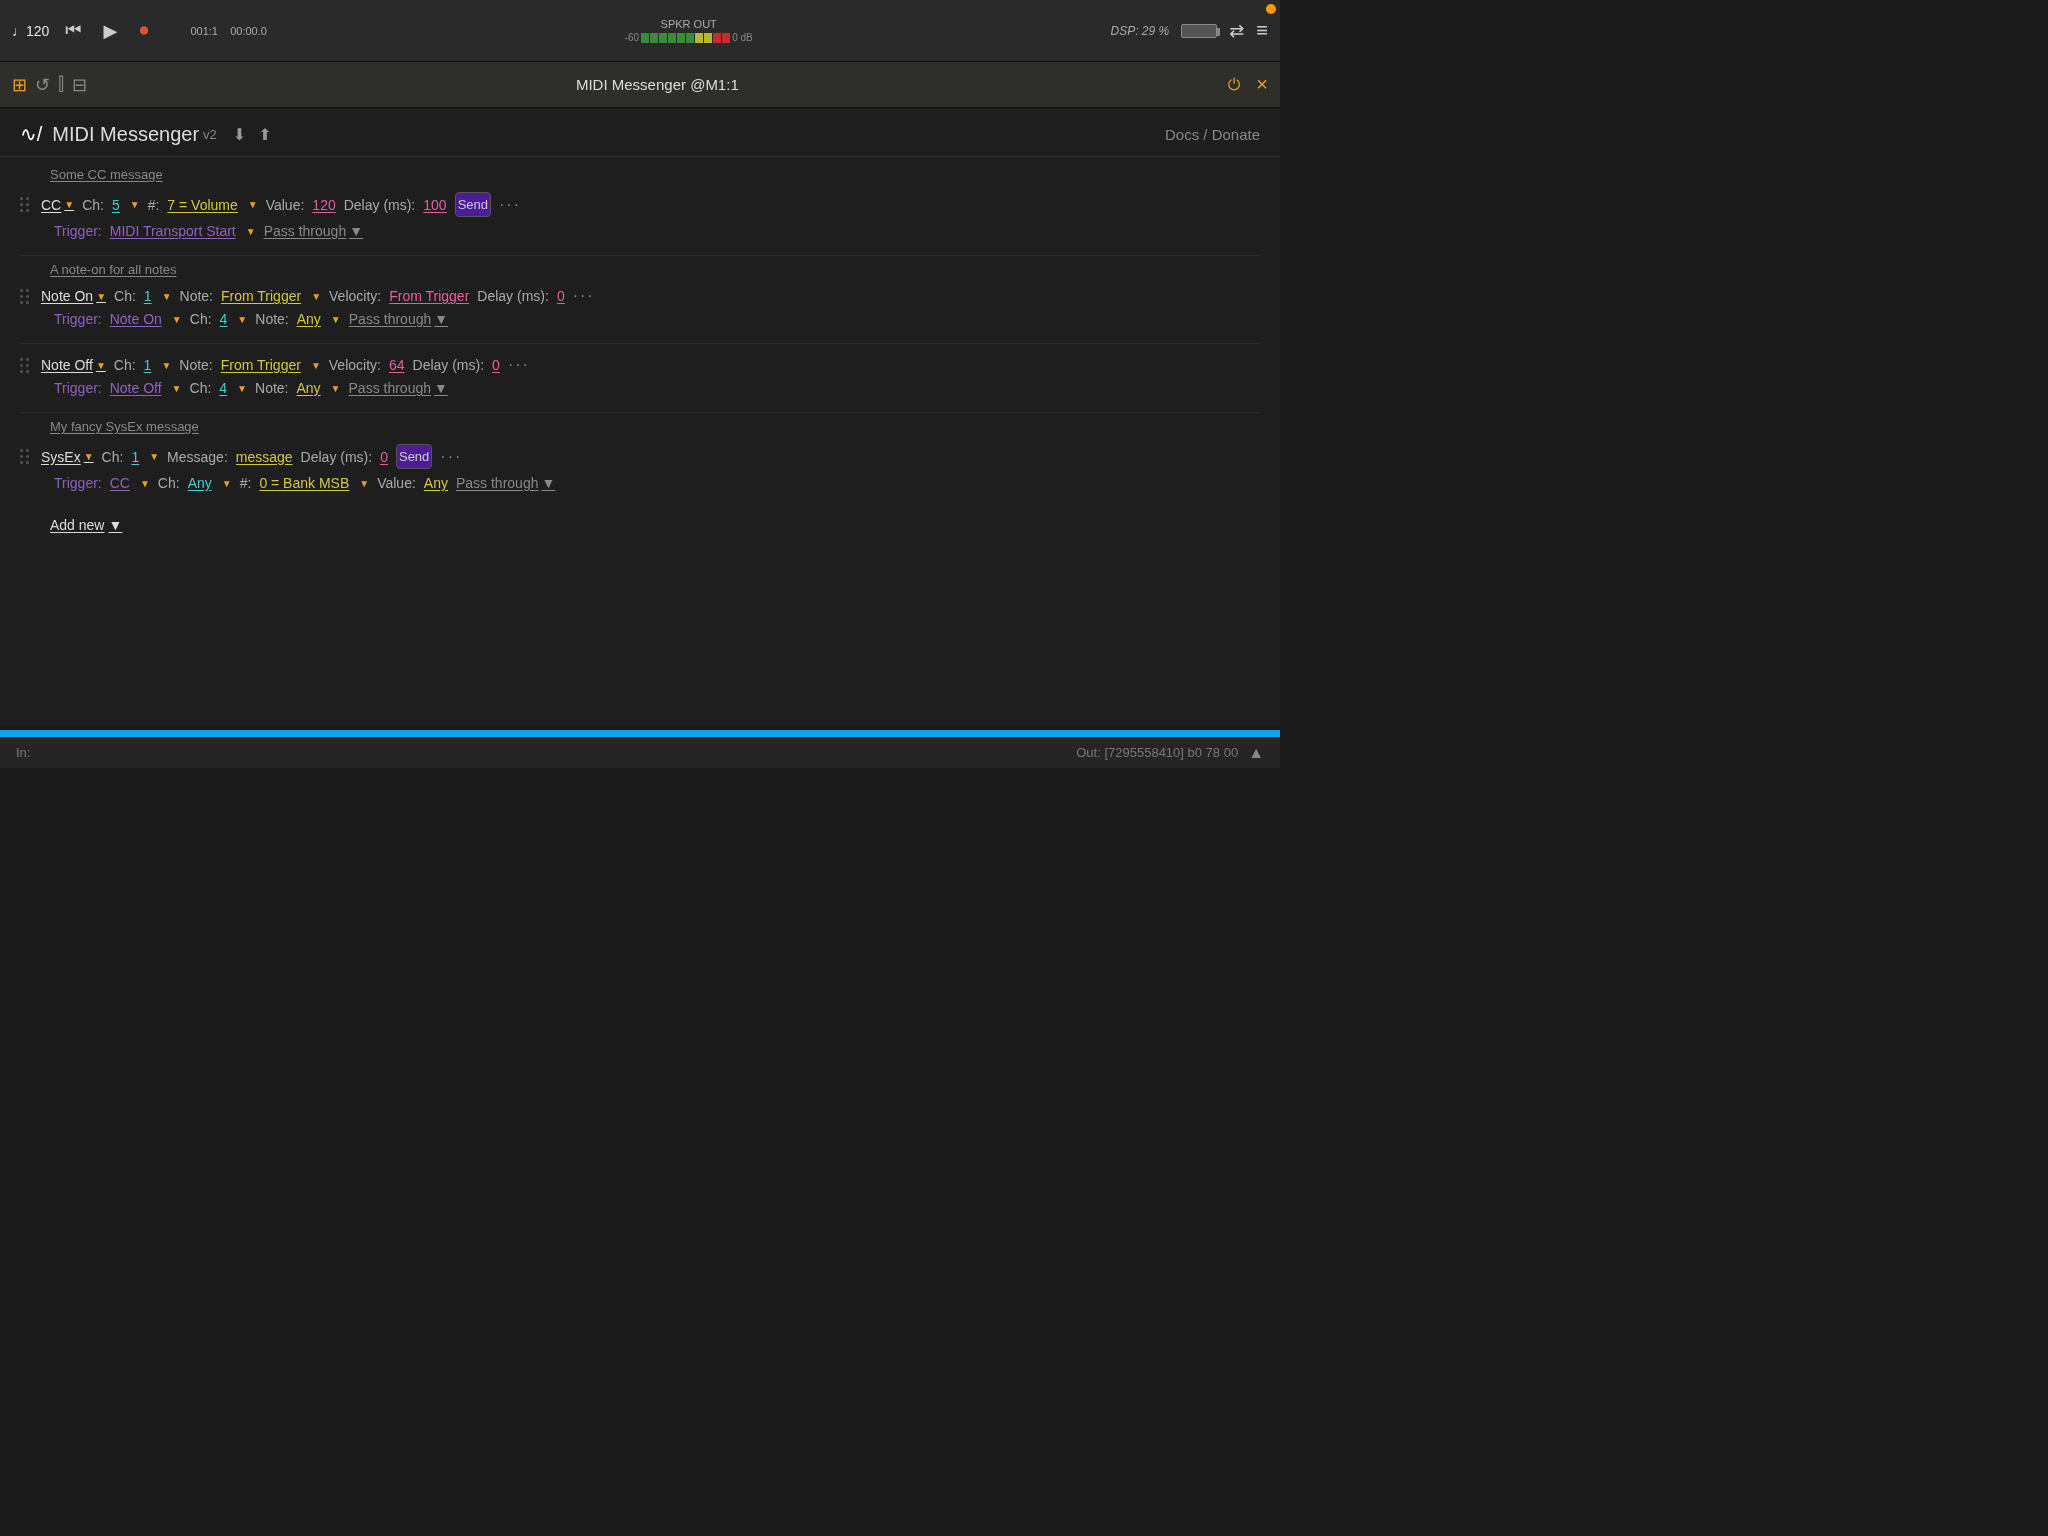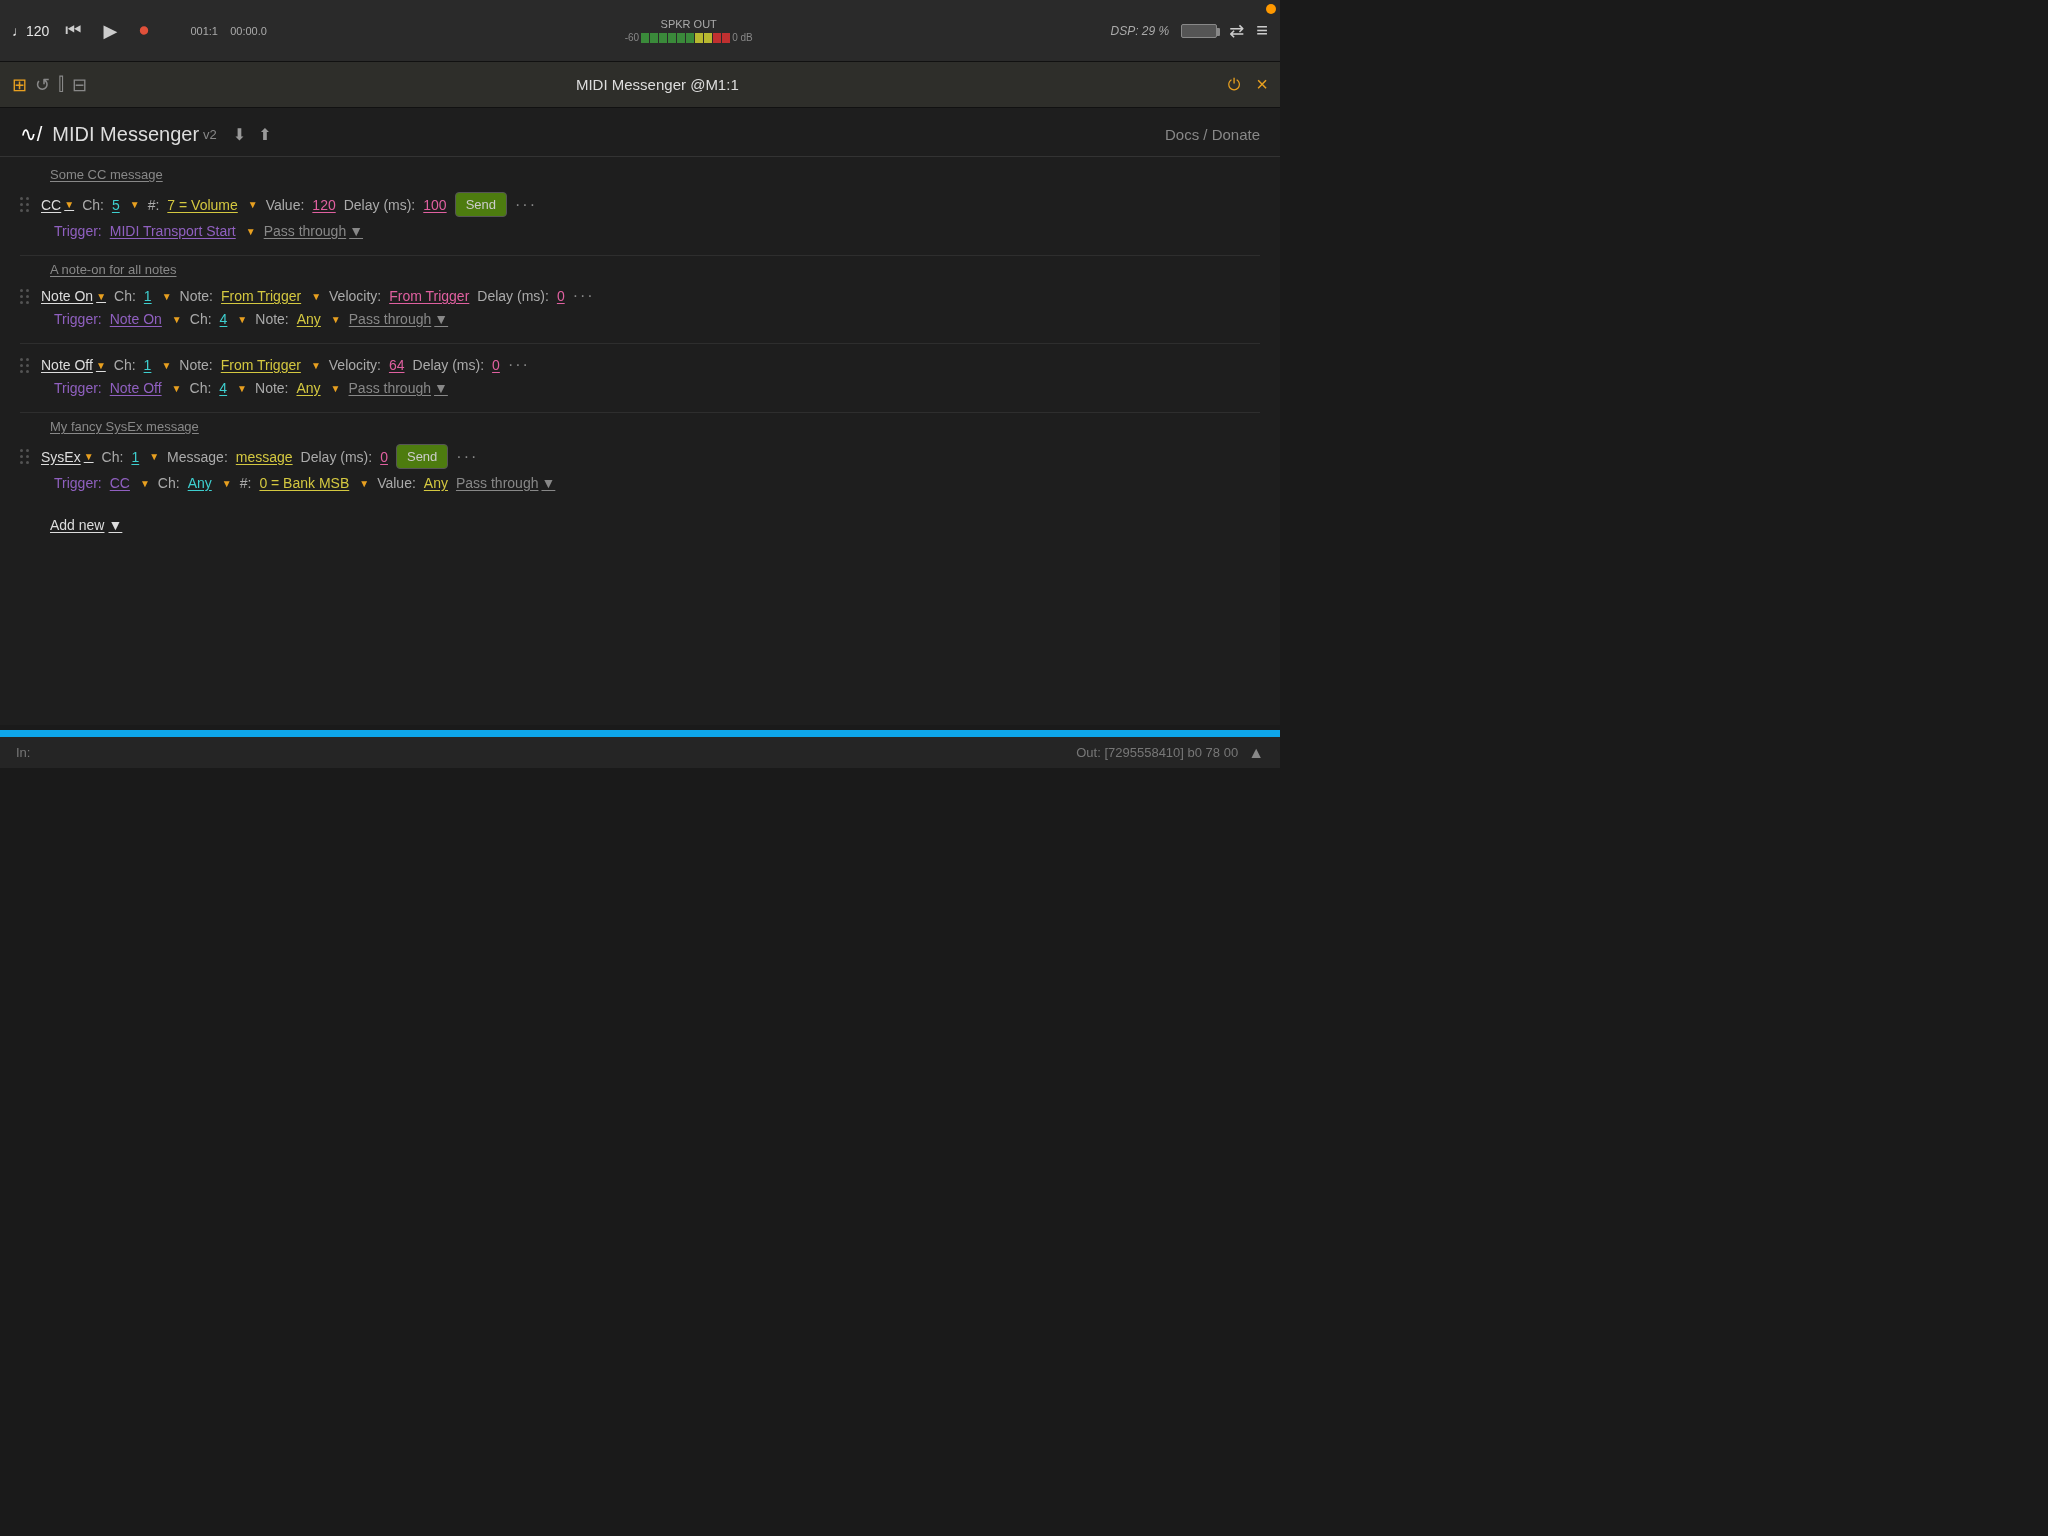--- a/index.html
+++ b/index.html
@@ -241,24 +241,24 @@
     }
     .type-dropdown .arrow { color: #e8a020; font-size: 10px; }
 
     .field-label { color: #aaa; font-size: 14px; }
     .field-value-cyan { color: #3ecfcf; font-size: 14px; text-decoration: underline; text-underline-offset: 2px; cursor: pointer; }
     .field-value-yellow { color: #d4c840; font-size: 14px; text-decoration: underline; text-underline-offset: 2px; cursor: pointer; }
     .field-value-pink { color: #e060a0; font-size: 14px; text-decoration: underline; text-underline-offset: 2px; cursor: pointer; }
     .field-dropdown-arrow { color: #e8a020; font-size: 10px; margin-left: 2px; }
 
     .send-btn {
-      background: #4d7c0f;
+      background: #4c1d95;
       border: 1px solid #555;
       color: #ccc;
-      padding: 4px 10px;
+      padding: 4px 2px;
       border-radius: 4px;
       font-size: 13px;
       cursor: pointer;
     }
     .more-btn {
       color: #888;
       font-size: 16px;
       cursor: pointer;
       letter-spacing: 2px;
     }

